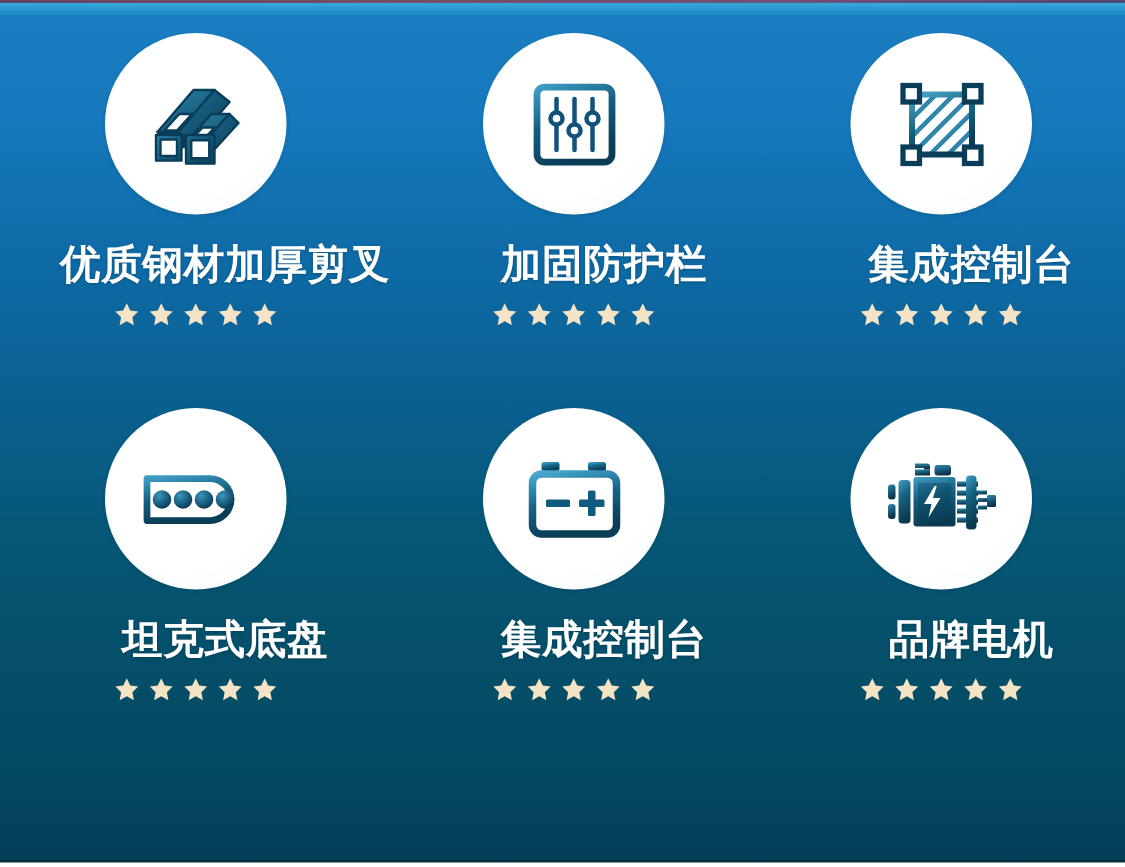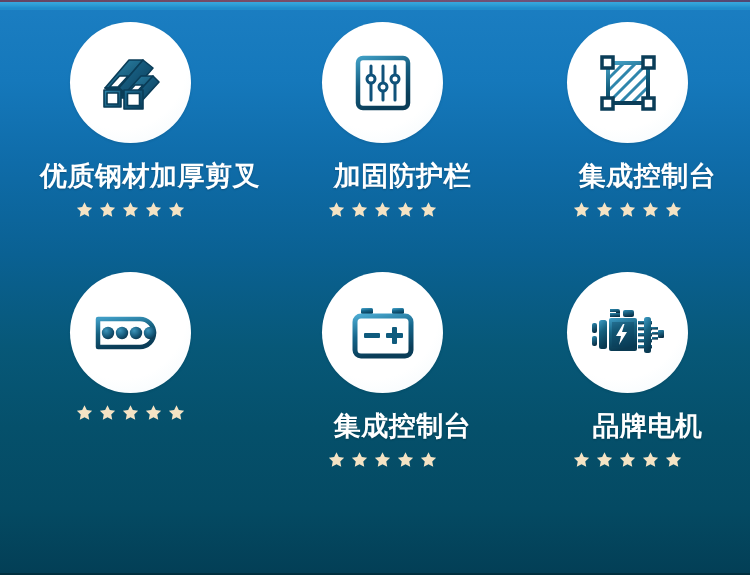--- a/index.html
+++ b/index.html
@@ -327,20 +327,21 @@
             <path d="M4 12 H46 a14 14 0 0 1 0 28 H4 Z" fill="none" stroke="url(#ttG)" stroke-width="4.5" stroke-linejoin="round"></path>
             <g fill="url(#ttW)">
               <circle cx="14" cy="26" r="6.2"></circle>
               <circle cx="28" cy="26" r="6.2"></circle>
               <circle cx="42" cy="26" r="6.2"></circle>
               <circle cx="56" cy="26" r="6.2"></circle>
             </g>
           </svg>
         </span>
       </div>
+      <div class="label">坦克式底盘</div>
       <div class="stars">
         <span class="star">
             <svg viewBox="0 0 24 24" width="17" height="17">
               <polygon points="12,1.6 15.3,8.5 22.8,9.5 17.3,14.8 18.7,22.3 12,18.7 5.3,22.3 6.7,14.8 1.2,9.5 8.7,8.5" fill="#f4e3c4"></polygon>
             </svg>
           </span>
         <span class="star">
             <svg viewBox="0 0 24 24" width="17" height="17">
               <polygon points="12,1.6 15.3,8.5 22.8,9.5 17.3,14.8 18.7,22.3 12,18.7 5.3,22.3 6.7,14.8 1.2,9.5 8.7,8.5" fill="#f4e3c4"></polygon>
             </svg>

